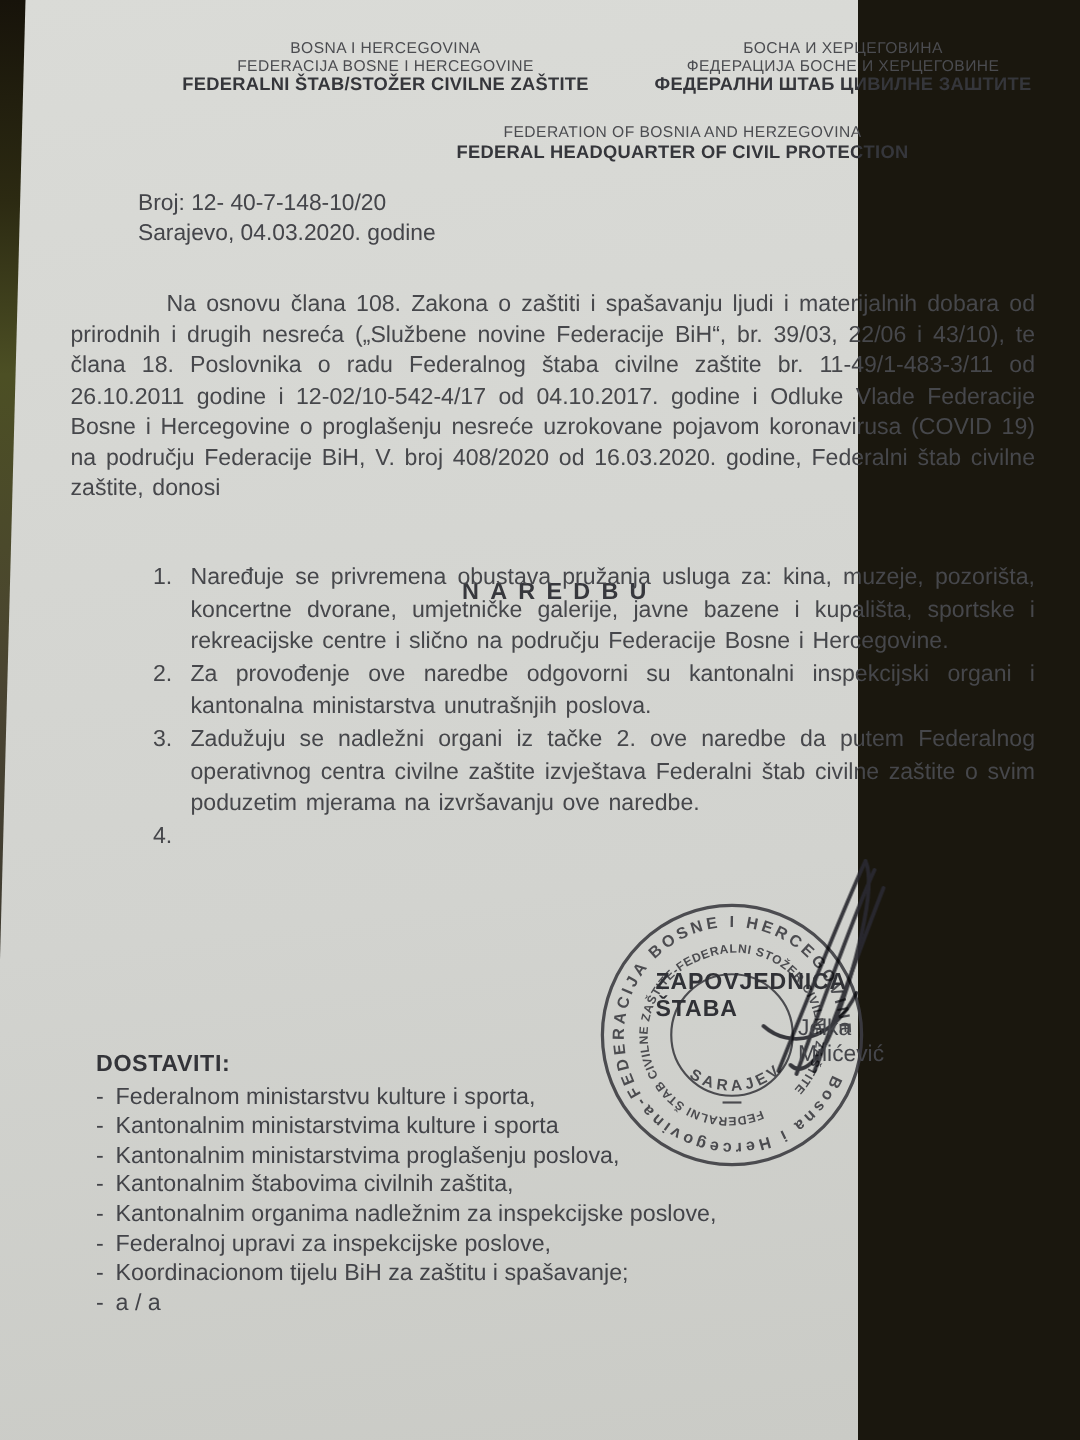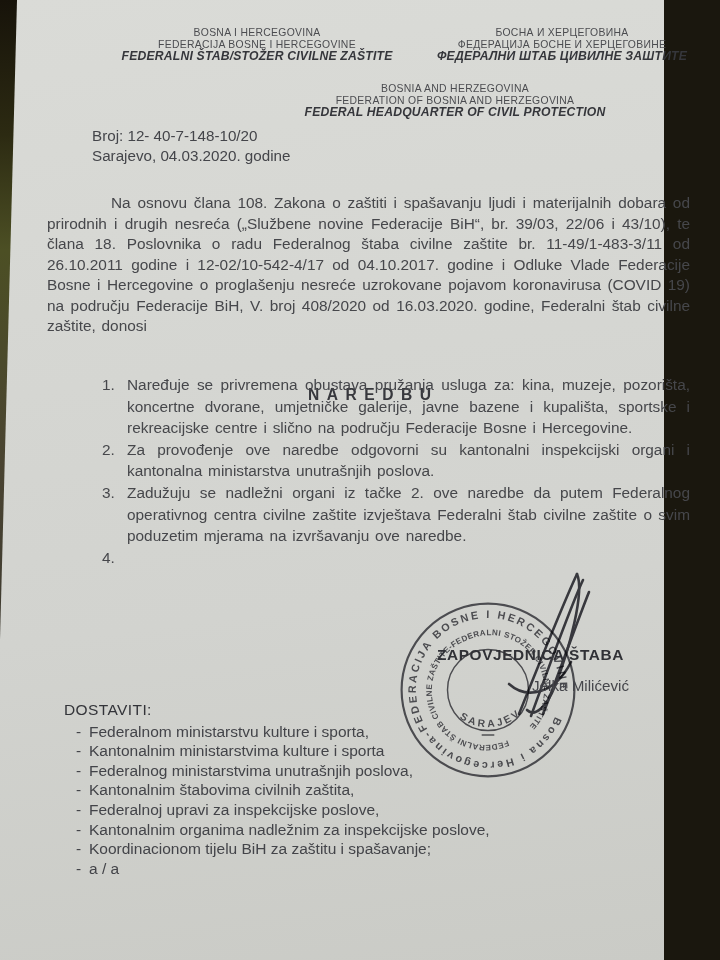--- a/index.html
+++ b/index.html
@@ -2,31 +2,31 @@
 <html><head>
 <meta charset="utf-8">
 <style>
   html,body{margin:0;padding:0;}
   body{
     width:720px;height:960px;overflow:hidden;
     font-family:"Liberation Sans","DejaVu Sans",sans-serif;
     background:#1a170e;
   }
   .photo{
-    position:relative;width:664px;height:960px;
+    position:relative;width:572px;height:960px;
     background:linear-gradient(180deg,#17130a 0%,#2c2a12 14%,#4c4f24 26%,#4a4431 48%,#3b3830 70%,#2e2b25 100%);
   }
   .paper{
     position:absolute;inset:0;
     background:linear-gradient(173deg,#dadbd7 0%,#d5d6d2 38%,#d2d3cf 62%,#cacbc6 100%);
     clip-path:polygon(17px 0,720px 0,720px 960px,0 960px,0 640px);
     color:#46474b;
   }
   .hdr{position:absolute;text-align:center;font-size:10.4px;line-height:11.6px;letter-spacing:.3px;color:#4b4c50;}
-  .hdr .b{font-weight:bold;font-style:italic;font-size:12.2px;margin-top:1px;color:#35363b;letter-spacing:.2px;}
+  .hdr .b{font-weight:bold;font-size:12.2px;margin-top:1px;color:#35363b;letter-spacing:.2px;}
   .hdr-left{top:27px;left:92px;width:330px;}
   .hdr-right{top:27px;left:412px;width:300px;}
   .hdr-en{top:83px;left:295px;width:320px;}
   .refblock{position:absolute;top:126px;left:92px;font-size:15.2px;line-height:19.5px;color:#44454a;}
   .intro{
     position:absolute;top:193px;left:47px;width:643px;
     font-size:15.4px;line-height:20.5px;text-align:justify;text-indent:64px;
     color:#46474b;word-spacing:1.5px;
   }
   .order-title{
@@ -38,22 +38,22 @@
     position:relative;padding-left:80px;text-align:justify;
     font-size:15.4px;line-height:21.6px;color:#46474b;word-spacing:1.5px;
   }
   ol.order li .num{position:absolute;left:55px;top:0;}
   .stamp{position:absolute;left:398px;top:600px;width:180px;height:180px;mix-blend-mode:multiply;opacity:.85;}
   .stamp text{fill:#3e3e46;font-family:"Liberation Sans","DejaVu Sans",sans-serif;font-weight:bold;}
   .signature{position:absolute;left:497px;top:566px;width:120px;height:155px;mix-blend-mode:multiply;opacity:.88;}
   .sig-title{position:absolute;left:437px;top:646px;font-size:15.4px;font-weight:bold;letter-spacing:.6px;color:#303136;}
   .sig-name{position:absolute;left:521px;top:677px;font-size:15.2px;color:#45464b;margin-left:11px;}
   .dist{position:absolute;left:64px;top:700px;font-size:15.5px;line-height:19.6px;color:#434449;}
-  .dist .dh{font-weight:normal;letter-spacing:.4px;color:#333439;margin-bottom:2px;}
-  .dist .d-row{white-space:nowrap;margin-left:12px;}
+  .dist .dh{font-weight:bold;letter-spacing:.4px;color:#333439;margin-bottom:2px;}
+  .dist .d-row{white-space:nowrap;}
   .dist .dash{display:inline-block;width:13px;}
 </style>
 </head>
 <body>
 
 <div class="photo">
   <div class="paper">
 
     <div class="hdr hdr-left">
       <div>BOSNA I HERCEGOVINA</div>
@@ -61,21 +61,20 @@
       <div class="b">FEDERALNI ŠTAB/STOŽER CIVILNE ZAŠTITE</div>
     </div>
 
     <div class="hdr hdr-right">
       <div>БОСНА И ХЕРЦЕГОВИНА</div>
       <div>ФЕДЕРАЦИЈА БОСНЕ И ХЕРЦЕГОВИНЕ</div>
       <div class="b">ФЕДЕРАЛНИ ШТАБ ЦИВИЛНЕ ЗАШТИТЕ</div>
     </div>
 
     <div class="hdr hdr-en">
-      <div>BOSNIA AND HERZEGOVINA</div>
       <div>FEDERATION OF BOSNIA AND HERZEGOVINA</div>
       <div class="b">FEDERAL HEADQUARTER OF CIVIL PROTECTION</div>
     </div>
 
     <div class="refblock">
       <div>Broj: 12- 40-7-148-10/20</div>
       <div>Sarajevo, 04.03.2020. godine</div>
     </div>
 
     <div class="intro">Na osnovu člana 108. Zakona o zaštiti i spašavanju ljudi i materijalnih dobara od prirodnih i drugih nesreća („Službene novine Federacije BiH“, br. 39/03, 22/06 i 43/10), te člana 18. Poslovnika o radu Federalnog štaba civilne zaštite br. 11-49/1-483-3/11 od 26.10.2011 godine i 12-02/10-542-4/17 od 04.10.2017. godine i Odluke Vlade Federacije Bosne i Hercegovine o proglašenju nesreće uzrokovane pojavom koronavirusa (COVID 19) na području Federacije BiH, V. broj 408/2020 od 16.03.2020. godine, Federalni štab civilne zaštite,  donosi</div>
@@ -130,22 +129,22 @@
       </g>
     </svg>
 
     <div class="sig-title">ZAPOVJEDNICA ŠTABA</div>
     <div class="sig-name">Jelka Milićević</div>
 
     <div class="dist">
       <div class="dh">DOSTAVITI:</div>
       <div class="d-row"><span class="dash">-</span><span>Federalnom ministarstvu kulture i sporta,</span></div>
       <div class="d-row"><span class="dash">-</span><span>Kantonalnim ministarstvima kulture i sporta</span></div>
-      <div class="d-row"><span class="dash">-</span><span>Federalnog ministarstvima unutrašnjih poslova,</span></div>
+      <div class="d-row"><span class="dash">-</span><span>Kantonalnim ministarstvima proglašenju poslova,</span></div>
       <div class="d-row"><span class="dash">-</span><span>Kantonalnim štabovima civilnih zaštita,</span></div>
+      <div class="d-row"><span class="dash">-</span><span>Kantonalnim organima nadležnim za inspekcijske poslove,</span></div>
       <div class="d-row"><span class="dash">-</span><span>Federalnoj upravi za inspekcijske poslove,</span></div>
-      <div class="d-row"><span class="dash">-</span><span>Kantonalnim organima nadležnim za inspekcijske poslove,</span></div>
       <div class="d-row"><span class="dash">-</span><span>Koordinacionom tijelu BiH za zaštitu i spašavanje;</span></div>
       <div class="d-row"><span class="dash">-</span><span>a / a</span></div>
     </div>
 
   </div>
 </div>
 
 </body></html>

